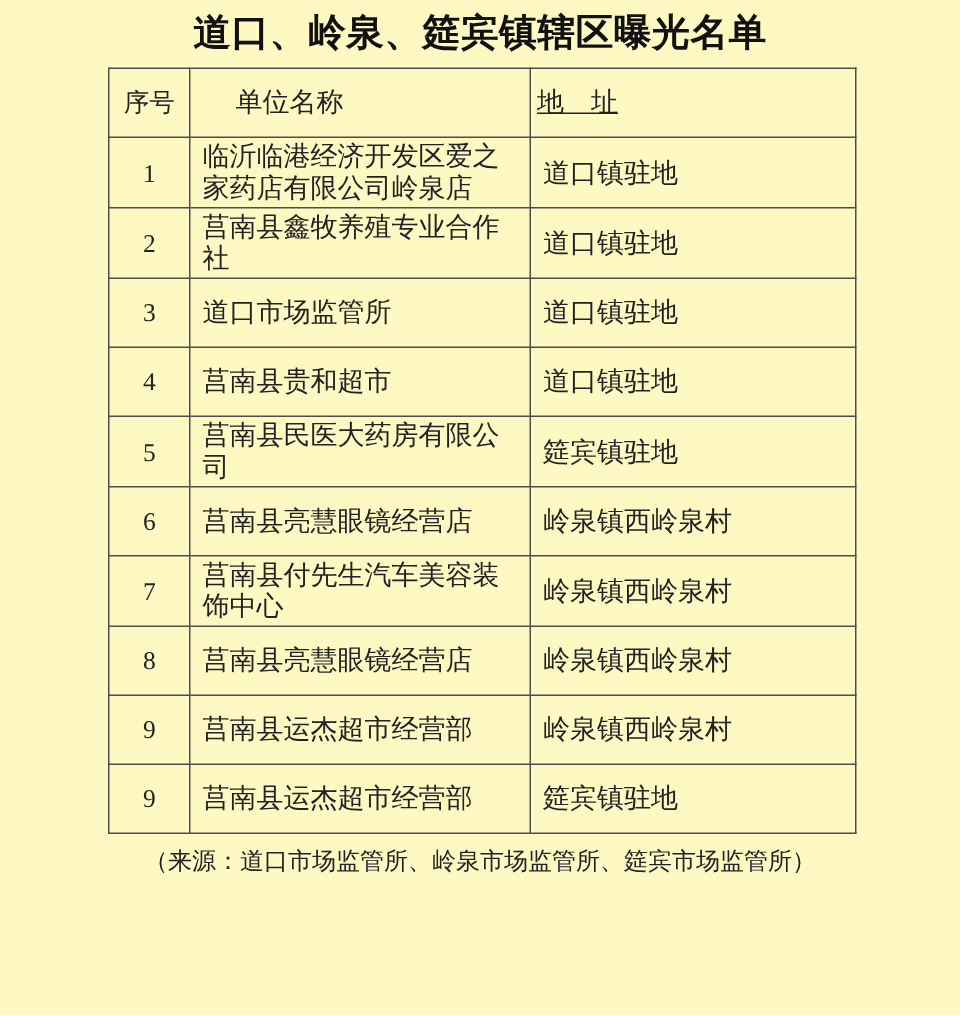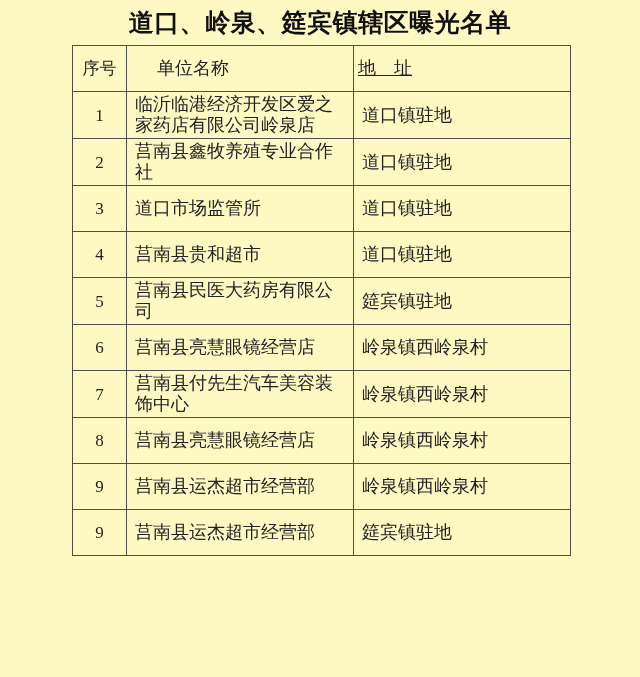--- a/index.html
+++ b/index.html
@@ -142,14 +142,15 @@
         <td class="c-addr">岭泉镇西岭泉村</td>
       </tr>
       <tr>
         <td class="c-idx">9</td>
         <td class="c-name">莒南县运杰超市经营部</td>
         <td class="c-addr">筵宾镇驻地</td>
       </tr>
     </tbody>
   </table>
 
+  <div class="source-note">（来源：道口市场监管所、岭泉市场监管所、筵宾市场监管所）</div>
 
 </div>
 
 </body></html>

